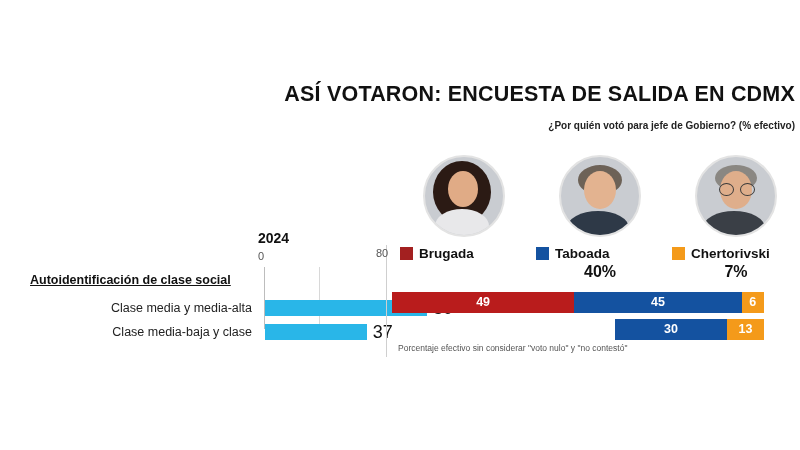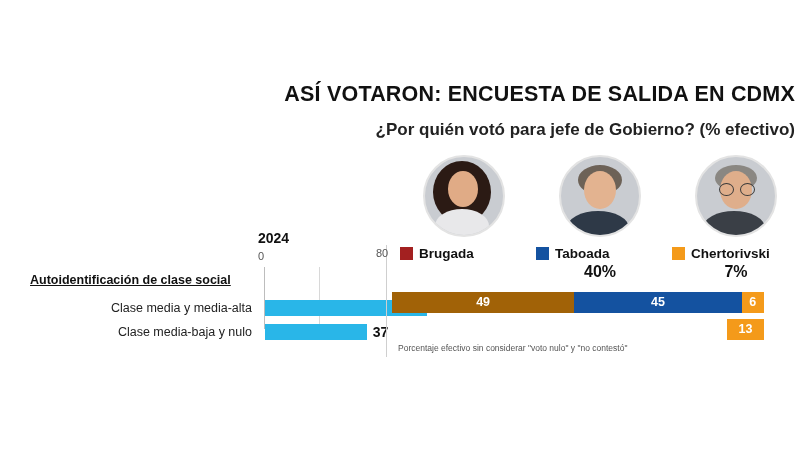--- a/index.html
+++ b/index.html
@@ -32,21 +32,21 @@
     font-weight: bold;
     letter-spacing: 0.2px;
     color: #111;
   }
   .subhead {
     position: absolute;
     left: 255px;
     top: 120px;
     width: 540px;
     text-align: right;
-    font-size: 17px;
+    font-size: 10px;
     font-weight: bold;
     color: #222;
   }
 
   
   .left-panel {
     position: absolute;
     left: 0;
     top: 225px;
     width: 361px;
@@ -111,22 +111,22 @@
   }
   .cat-bar {
     position: absolute;
     left: 265px;
     top: 3px;
     height: 16px;
     background: #29b6e8;
   }
   .cat-value {
     position: absolute;
-    font-size: 14px;
-    font-weight: bold;
+    font-size: 18px;
+    font-weight: normal;
     color: #111;
     line-height: 22px;
   }
 
   .divider {
     position: absolute;
     left: 386px;
     top: 245px;
     width: 1px;
     height: 112px;
@@ -246,21 +246,21 @@
 
     <div class="panel-title">Autoidentificación de clase social</div>
 
     <div class="cat-row" style="top:72px;">
       <div class="cat-label">Clase media y media-alta</div>
       <div class="cat-bar" id="lbar0" style="width: 162.25px; background: rgb(41, 182, 232);"></div>
       <div class="cat-value" id="lval0" style="left: 433.25px;">59</div>
     </div>
 
     <div class="cat-row" style="top:96px;">
-      <div class="cat-label">Clase media-baja y nulo</div>
+      <div class="cat-label">Clase media-baja y clase</div>
       <div class="cat-bar" id="lbar1" style="width: 101.75px; background: rgb(41, 182, 232);"></div>
       <div class="cat-value" id="lval1" style="left: 372.75px;">37</div>
     </div>
   </div>
 
   <div class="divider"></div>
 
   <div class="axis-max">80</div>
 
   <div class="right-panel">
@@ -300,22 +300,23 @@
       </div>
       <div class="cand-legend">
         <span class="swatch" id="sw2" style="background: rgb(244, 154, 26);"></span>
         <span class="cand-name">Chertorivski</span>
       </div>
       <div class="cand-pct">7%</div>
     </div>
   </div>
 
   <div class="stack" id="stack0" style="top: 292px; width: 372px;">
-      <div class="seg" style="left: 0px; width: 182.28px; background: #a16207; text-align: center;">49</div>
+      <div class="seg" style="left: 0px; width: 182.28px; background: #b91c1c; text-align: center;">49</div>
       <div class="seg" style="left: 182.28px; width: 167.4px; background: rgb(20, 82, 160);">45</div>
       <div class="seg" style="left: 349.68px; width: 22.32px; background: rgb(244, 154, 26);">6</div>
     </div>
   <div class="stack" id="stack1" style="top: 319px; width: 372px;">
+      <div class="seg" style="left: 223.2px; width: 111.6px; background: rgb(20, 82, 160);">30</div>
       <div class="seg" style="left: 334.8px; width: 37.2px; background: rgb(244, 154, 26);">13</div>
     </div>
 
   <div class="footnote">Porcentaje efectivo sin considerar "voto nulo" y "no contestó"</div>
 </div>
 
 </body></html>

